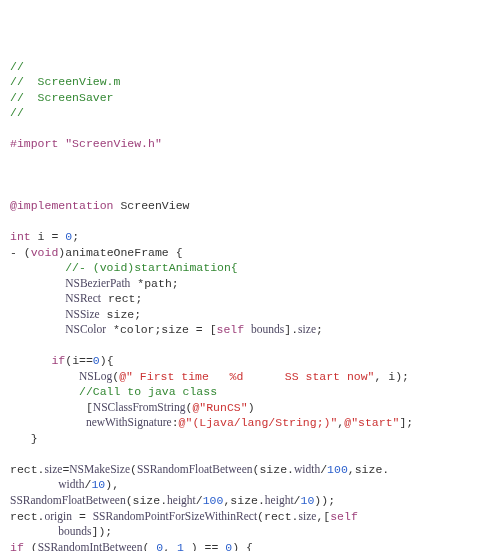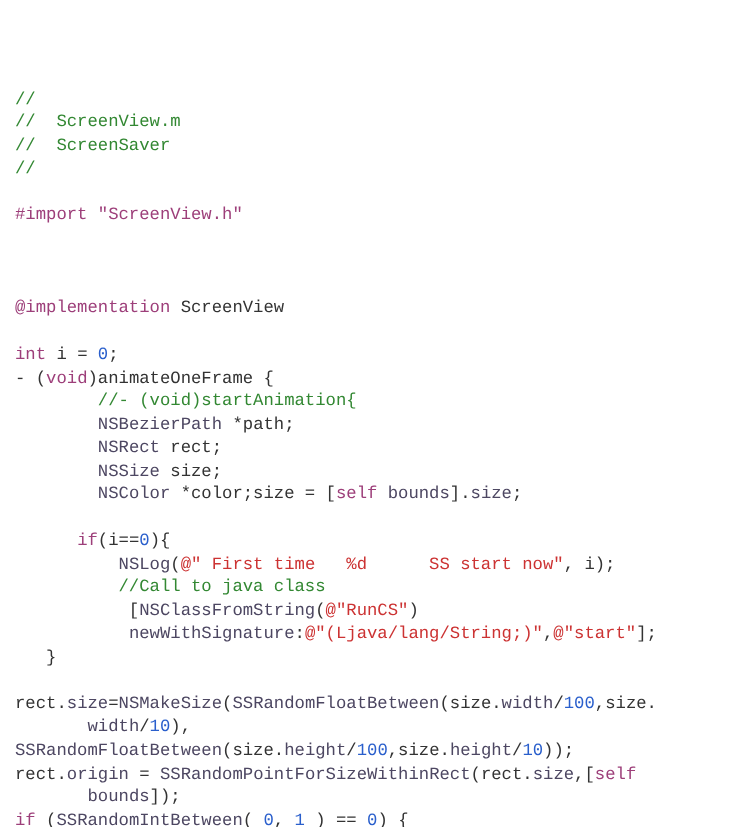--- a/index.html
+++ b/index.html
@@ -12,21 +12,21 @@
     color: #333333;
     white-space: pre;
     width: 504px;
     box-sizing: border-box;
   }
   .c-comment { color: #338833; }
   .c-key { color: #9d3f7a; }
   .c-type { color: #9d3f7a; }
   .c-string { color: #cc3333; }
   .c-num { color: #2a5fcc; }
-  .c-call { color: #4d4762; }
+  .c-call { color: #4d4762; font-family: Liberation Serif, serif; }
   .c-plain { color: #333333; }
 </style>
 </head>
 <body>
 
 
 <div id="code"><div><span class="c-comment">//</span></div><div><span class="c-comment">//  ScreenView.m</span></div><div><span class="c-comment">//  ScreenSaver</span></div><div><span class="c-comment">//</span></div><div>&nbsp;</div><div><span class="c-key">#import "ScreenView.h"</span></div><div>&nbsp;</div><div>&nbsp;</div><div>&nbsp;</div><div><span class="c-key">@implementation</span><span class="c-plain"> ScreenView</span></div><div>&nbsp;</div><div><span class="c-type">int</span><span class="c-plain"> i = </span><span class="c-num">0</span><span class="c-plain">;</span></div><div><span class="c-plain">- (</span><span class="c-type">void</span><span class="c-plain">)animateOneFrame {</span></div><div><span class="c-comment">        //- (void)startAnimation{</span></div><div><span class="c-plain">        </span><span class="c-call">NSBezierPath</span><span class="c-plain"> *path;</span></div><div><span class="c-plain">        </span><span class="c-call">NSRect</span><span class="c-plain"> rect;</span></div><div><span class="c-plain">        </span><span class="c-call">NSSize</span><span class="c-plain"> size;</span></div><div><span class="c-plain">        </span><span class="c-call">NSColor</span><span class="c-plain"> *color;size = [</span><span class="c-key">self</span><span class="c-plain"> </span><span class="c-call">bounds</span><span class="c-plain">].</span><span class="c-call">size</span><span class="c-plain">;</span></div><div>&nbsp;</div><div><span class="c-plain">      </span><span class="c-key">if</span><span class="c-plain">(i==</span><span class="c-num">0</span><span class="c-plain">){</span></div><div><span class="c-plain">          </span><span class="c-call">NSLog</span><span class="c-plain">(</span><span class="c-string">@" First time   %d      SS start now"</span><span class="c-plain">, i);</span></div><div><span class="c-comment">          //Call to java class</span></div><div><span class="c-plain">           [</span><span class="c-call">NSClassFromString</span><span class="c-plain">(</span><span class="c-string">@"RunCS"</span><span class="c-plain">)</span></div><div><span class="c-plain">           </span><span class="c-call">newWithSignature</span><span class="c-plain">:</span><span class="c-string">@"(Ljava/lang/String;)"</span><span class="c-plain">,</span><span class="c-string">@"start"</span><span class="c-plain">];</span></div><div><span class="c-plain">   }</span></div><div>&nbsp;</div><div><span class="c-plain">rect.</span><span class="c-call">size</span><span class="c-plain">=</span><span class="c-call">NSMakeSize</span><span class="c-plain">(</span><span class="c-call">SSRandomFloatBetween</span><span class="c-plain">(size.</span><span class="c-call">width</span><span class="c-plain">/</span><span class="c-num">100</span><span class="c-plain">,size.</span></div><div><span class="c-plain">       </span><span class="c-call">width</span><span class="c-plain">/</span><span class="c-num">10</span><span class="c-plain">),</span></div><div><span class="c-call">SSRandomFloatBetween</span><span class="c-plain">(size.</span><span class="c-call">height</span><span class="c-plain">/</span><span class="c-num">100</span><span class="c-plain">,size.</span><span class="c-call">height</span><span class="c-plain">/</span><span class="c-num">10</span><span class="c-plain">));</span></div><div><span class="c-plain">rect.</span><span class="c-call">origin</span><span class="c-plain"> = </span><span class="c-call">SSRandomPointForSizeWithinRect</span><span class="c-plain">(rect.</span><span class="c-call">size</span><span class="c-plain">,[</span><span class="c-key">self</span></div><div><span class="c-plain">       </span><span class="c-call">bounds</span><span class="c-plain">]);</span></div><div><span class="c-key">if</span><span class="c-plain"> (</span><span class="c-call">SSRandomIntBetween</span><span class="c-plain">( </span><span class="c-num">0</span><span class="c-plain">, </span><span class="c-num">1</span><span class="c-plain"> ) == </span><span class="c-num">0</span><span class="c-plain">) {</span></div></div>
 
 
 

